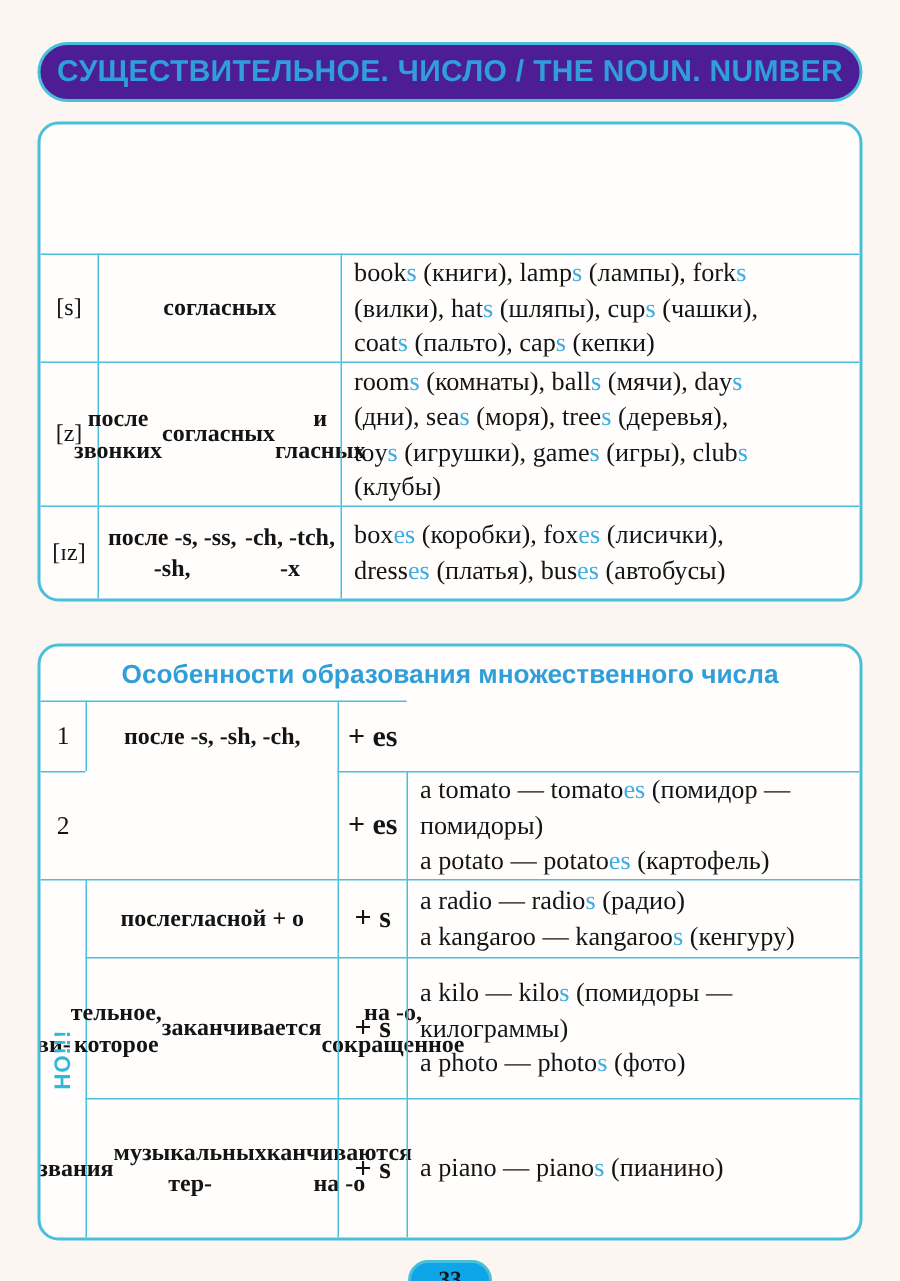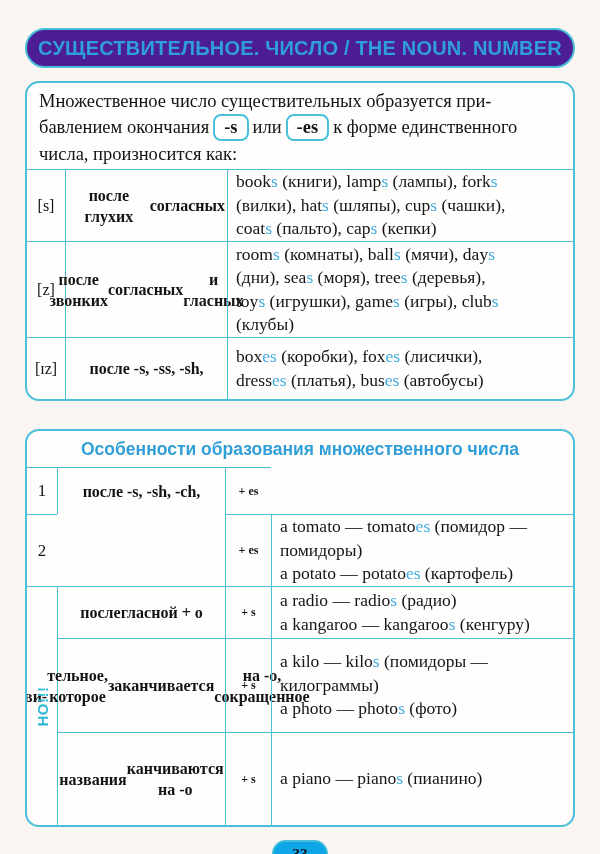--- a/index.html
+++ b/index.html
@@ -68,21 +68,21 @@
     font-size:17.5px;line-height:23.5px;padding:2px 2px 2px 8px;
   }
   .ex > div{width:100%;}
   .hl{color:var(--hl);}
   .t2-header{
     display:flex;align-items:center;justify-content:center;
     font-family:"Liberation Sans", sans-serif;
     font-weight:bold;font-size:17.5px;color:var(--blue);
   }
   .num{display:flex;align-items:center;justify-content:center;font-size:17px;}
-  .add{display:flex;align-items:center;justify-content:center;font-size:12px;font-weight:bold;white-space:nowrap;}
+  .add{display:flex;align-items:center;justify-content:center;font-size:20px;font-weight:bold;white-space:nowrap;}
   .no-cell{
     grid-column:1;grid-row:4 / span 3;
     display:flex;align-items:center;justify-content:center;
   }
   .no-cell .vtext{
     transform:rotate(-90deg);
     font-family:"Liberation Sans", sans-serif;
     font-weight:bold;font-size:15px;color:#2fb9d6;
     letter-spacing:.5px;white-space:nowrap;
   }
@@ -97,25 +97,23 @@
   }
 </style>
 </head>
 <body>
 
 <div class="title-box">
   <span>СУЩЕСТВИТЕЛЬНОЕ. ЧИСЛО / THE NOUN. NUMBER</span>
 </div>
 
 <div class="tbl t1">
-  <div class="cell intro span-all r1"><span>Множественное число существительных образуется при-</span><br><span>бавлением окончания</span><span class="tag-box">-s</span><span>или</span><span class="tag-box">-es</span><span>к форме единственного</span><br><span>числа, произносится как:</span></div>
 
   <div class="cell ph bt r2 c1">[s]</div>
   <div class="cell rule bt bl r2 c2">
-      <span>после глухих</span>
       <br>
       <span>согласных</span>
     </div>
   <div class="cell ex bt bl r2 c3">
       <div><span>book</span><span class="hl">s</span><span> (книги), lamp</span><span class="hl">s</span><span> (лампы), fork</span><span class="hl">s</span><br><span>(вилки), hat</span><span class="hl">s</span><span> (шляпы), cup</span><span class="hl">s</span><span> (чашки),</span><br><span>coat</span><span class="hl">s</span><span> (пальто), cap</span><span class="hl">s</span><span> (кепки)</span></div>
     </div>
 
   <div class="cell ph bt r3 c1">[z]</div>
   <div class="cell rule bt bl r3 c2">
       <span>после звонких</span>
@@ -125,20 +123,21 @@
       <span>и гласных</span>
     </div>
   <div class="cell ex bt bl r3 c3">
       <div><span>room</span><span class="hl">s</span><span> (комнаты), ball</span><span class="hl">s</span><span> (мячи), day</span><span class="hl">s</span><br><span>(дни), sea</span><span class="hl">s</span><span> (моря), tree</span><span class="hl">s</span><span> (деревья),</span><br><span>toy</span><span class="hl">s</span><span> (игрушки), game</span><span class="hl">s</span><span> (игры), club</span><span class="hl">s</span><br><span>(клубы)</span></div>
     </div>
 
   <div class="cell ph bt r4 c1">[ɪz]</div>
   <div class="cell rule bt bl r4 c2">
       <span>после -s, -ss, -sh,</span>
       <br>
+      <span>-ch, -tch, -x</span>
     </div>
   <div class="cell ex bt bl r4 c3">
       <div><span>box</span><span class="hl">es</span><span> (коробки), fox</span><span class="hl">es</span><span> (лисички),</span><br><span>dress</span><span class="hl">es</span><span> (платья), bus</span><span class="hl">es</span><span> (автобусы)</span></div>
     </div>
 </div>
 
 <div class="tbl t2">
   <div class="cell t2-header span-all r1">Особенности образования множественного числа</div>
 
   <div class="cell num bt r2 c1">1</div>
@@ -178,20 +177,21 @@
       <span>на -о, сокращенное</span>
     </div>
   <div class="cell add bt bl r5 c3">+ s</div>
   <div class="cell ex bt bl r5 c4">
       <div><span>a kilo — kilo</span><span class="hl">s</span><span> (помидоры —</span><br><span>килограммы)</span><br><span>a photo — photo</span><span class="hl">s</span><span> (фото)</span></div>
     </div>
 
   <div class="cell rule bt bl r6 c2">
       <span>названия</span>
       <br>
+      <span>музыкальных тер-</span>
       <br>
       <br>
       <span>канчиваются на -о</span>
     </div>
   <div class="cell add bt bl r6 c3">+ s</div>
   <div class="cell ex bt bl r6 c4">
       <div><span>a piano — piano</span><span class="hl">s</span><span> (пианино)</span></div>
     </div>
 </div>
 

